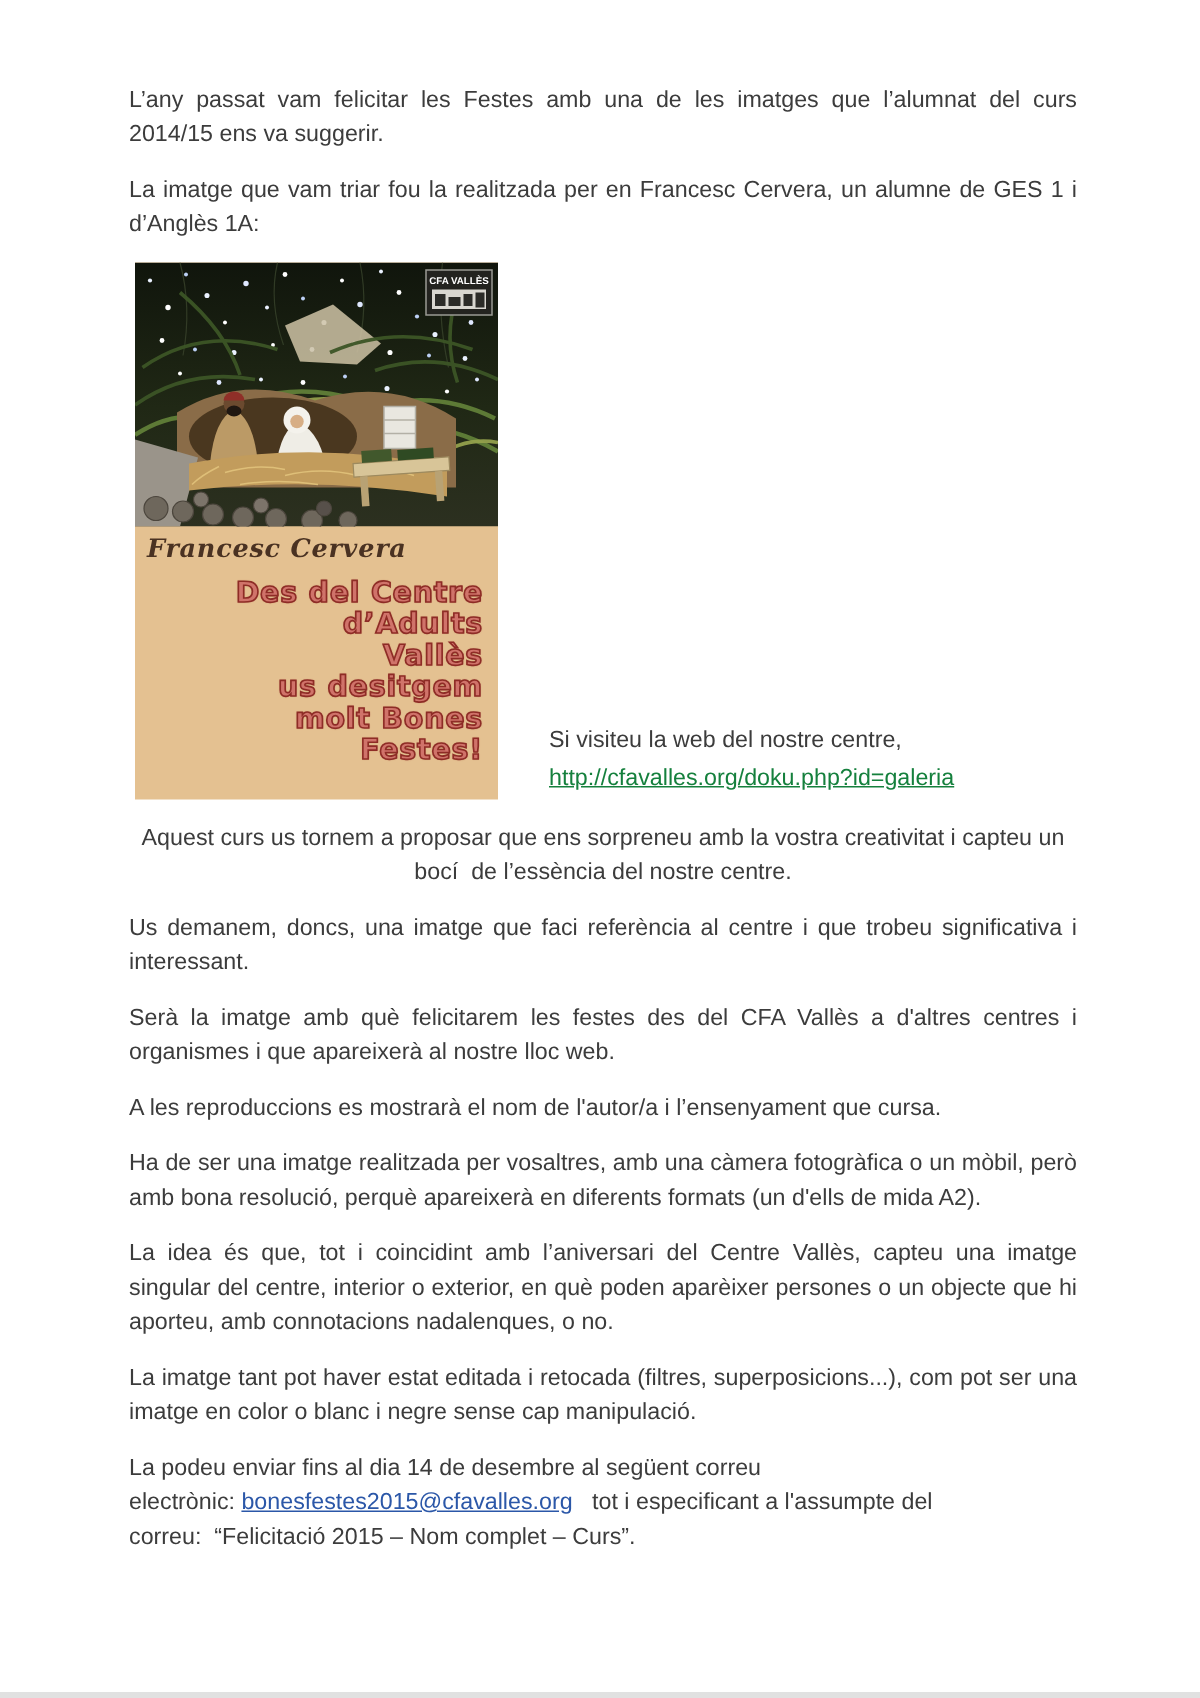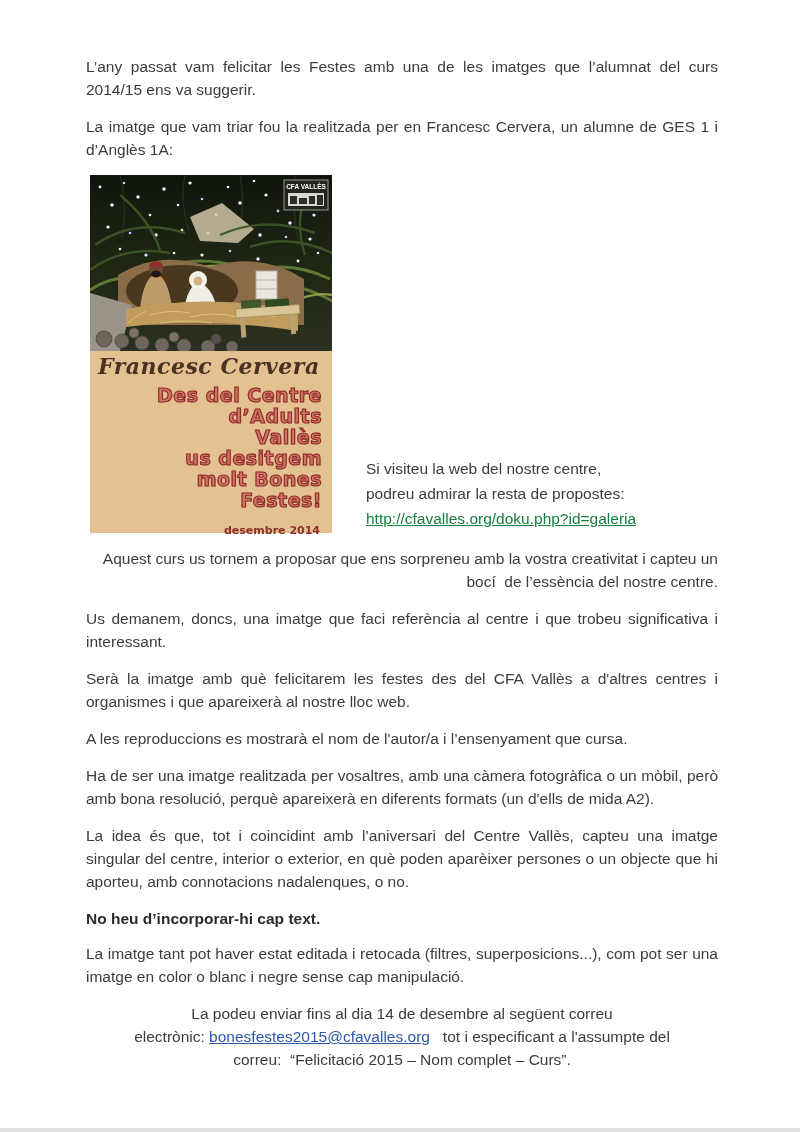--- a/index.html
+++ b/index.html
@@ -5,35 +5,35 @@
   html,body { margin:0; padding:0; background:#ffffff; }
   .page {
     position:relative; width:800px; height:1132px; overflow:hidden;
     box-sizing:border-box; padding:55px 82px 16px 86px;
     background:#ffffff;
     font-family:"Liberation Sans", sans-serif;
     font-size:15.5px; line-height:23px; color:#3c3c3c;
   }
   .para { margin:0 0 14px 0; }
   .just { text-align:justify; }
-  .center { text-align:right; }
+  .center { text-align:center; }
   .pre { white-space:pre-wrap; }
   .bold-para { font-weight:bold; color:#2c2c2c; }
 
   .figure-row { display:flex; align-items:flex-end; gap:34px; padding-left:4px; margin:10px 0 14px 0; }
 
   
   .poster { width:242px; height:358px; background:#e4c191; flex:0 0 auto; }
   .photo { width:242px; height:176px; position:relative; }
   .photo svg { display:block; width:242px; height:176px; }
 
   .caption-row { display:flex; align-items:baseline; padding:4px 6px 0 8px; }
   .script-name {
     font-family:"DejaVu Serif", serif; font-style:italic; font-weight:bold;
-    font-size:22px; color:#4a3222; letter-spacing:0.5px; line-height:22px;
+    font-size:17px; color:#4a3222; letter-spacing:0.5px; line-height:22px;
   }
   .class-name {
     font-family:"DejaVu Sans", sans-serif; font-weight:bold;
     font-size:9px; color:#6e3a24; margin-left:10px; letter-spacing:0.5px;
   }
   .greeting { text-align:right; padding-right:10px; margin-top:8px;margin-left:44px; }
   .greeting-line {
     font-family:"DejaVu Sans", sans-serif; font-weight:bold;
     font-size:19px; line-height:21px; letter-spacing:0.5px;
     color:#d0736a; -webkit-text-stroke:1.1px #8e2c26;
@@ -44,21 +44,21 @@
     font-family:"DejaVu Sans", sans-serif; font-weight:bold;
     font-size:11px; color:#8f2f28;
   }
 
   
   .side-note { line-height:25px; margin-bottom:2px; color:#3c3c3c; }
   .purple-link { color:#15803d; text-decoration:underline; cursor:pointer; }
   .blue-link { color:#2b57a8; text-decoration:underline; cursor:pointer; }
 
   .footer-block { margin-top:0; }
-  .footer-block div { text-align:center; }
+  .footer-block div { text-align:left; }
 
   .page-bottom-edge {
     position:absolute; left:0; bottom:0; width:800px; height:4px;
     background:#c9c9c9; opacity:0.55;
   }
 </style>
 </head>
 <body>
 
 <div class="page">
@@ -220,37 +220,34 @@
       </div>
 
       <div class="greeting">
         <div class="greeting-line">Des del Centre</div>
         <div class="greeting-line">d’Adults</div>
         <div class="greeting-line">Vallès</div>
         <div class="greeting-line">us desitgem</div>
         <div class="greeting-line">molt Bones Festes!</div>
       </div>
 
-      <div class="poster-date">desembre 2014</div>
     </div>
 
     <div class="side-note">
       <div>Si visiteu la web del nostre centre,</div>
-      <div>podreu admirar la resta de propostes:</div>
       <div><a class="purple-link">http://cfavalles.org/doku.php?id=galeria</a></div>
     </div>
   </div>
 
   <p class="para center pre">Aquest curs us tornem a proposar que ens sorpreneu amb la vostra creativitat i capteu un bocí  de l’essència del nostre centre.</p>
   <p class="para just">Us demanem, doncs, una imatge que faci referència al centre i que trobeu significativa i interessant.</p>
   <p class="para just">Serà la imatge amb què felicitarem les festes des del CFA Vallès a d'altres centres i organismes i que apareixerà al nostre lloc web.</p>
   <p class="para">A les reproduccions es mostrarà el nom de l'autor/a i l’ensenyament que cursa.</p>
   <p class="para just">Ha de ser una imatge realitzada per vosaltres, amb una càmera fotogràfica o un mòbil, però amb bona resolució, perquè apareixerà en diferents formats (un d'ells de mida A2).</p>
   <p class="para just">La idea és que, tot i coincidint amb l’aniversari del Centre Vallès, capteu una imatge singular del centre, interior o exterior, en què poden aparèixer persones o un objecte que hi aporteu, amb connotacions nadalenques, o no.</p>
-  <p class="para bold-para" style="margin-bottom:12px;">No heu d’incorporar-hi cap text.</p>
   <p class="para just">La imatge tant pot haver estat editada i retocada (filtres, superposicions...), com pot ser una imatge en color o blanc i negre sense cap manipulació.</p>
 
   <div class="footer-block">
     <div>La podeu enviar fins al dia 14 de desembre al següent correu</div>
     <div class="pre"><span>electrònic: </span><a class="blue-link">bonesfestes2015@cfavalles.org</a><span>   tot i especificant a l'assumpte del</span></div>
     <div class="pre">correu:  “Felicitació 2015 – Nom complet – Curs”.</div>
   </div>
 
   <div class="page-bottom-edge"></div>
 </div>

